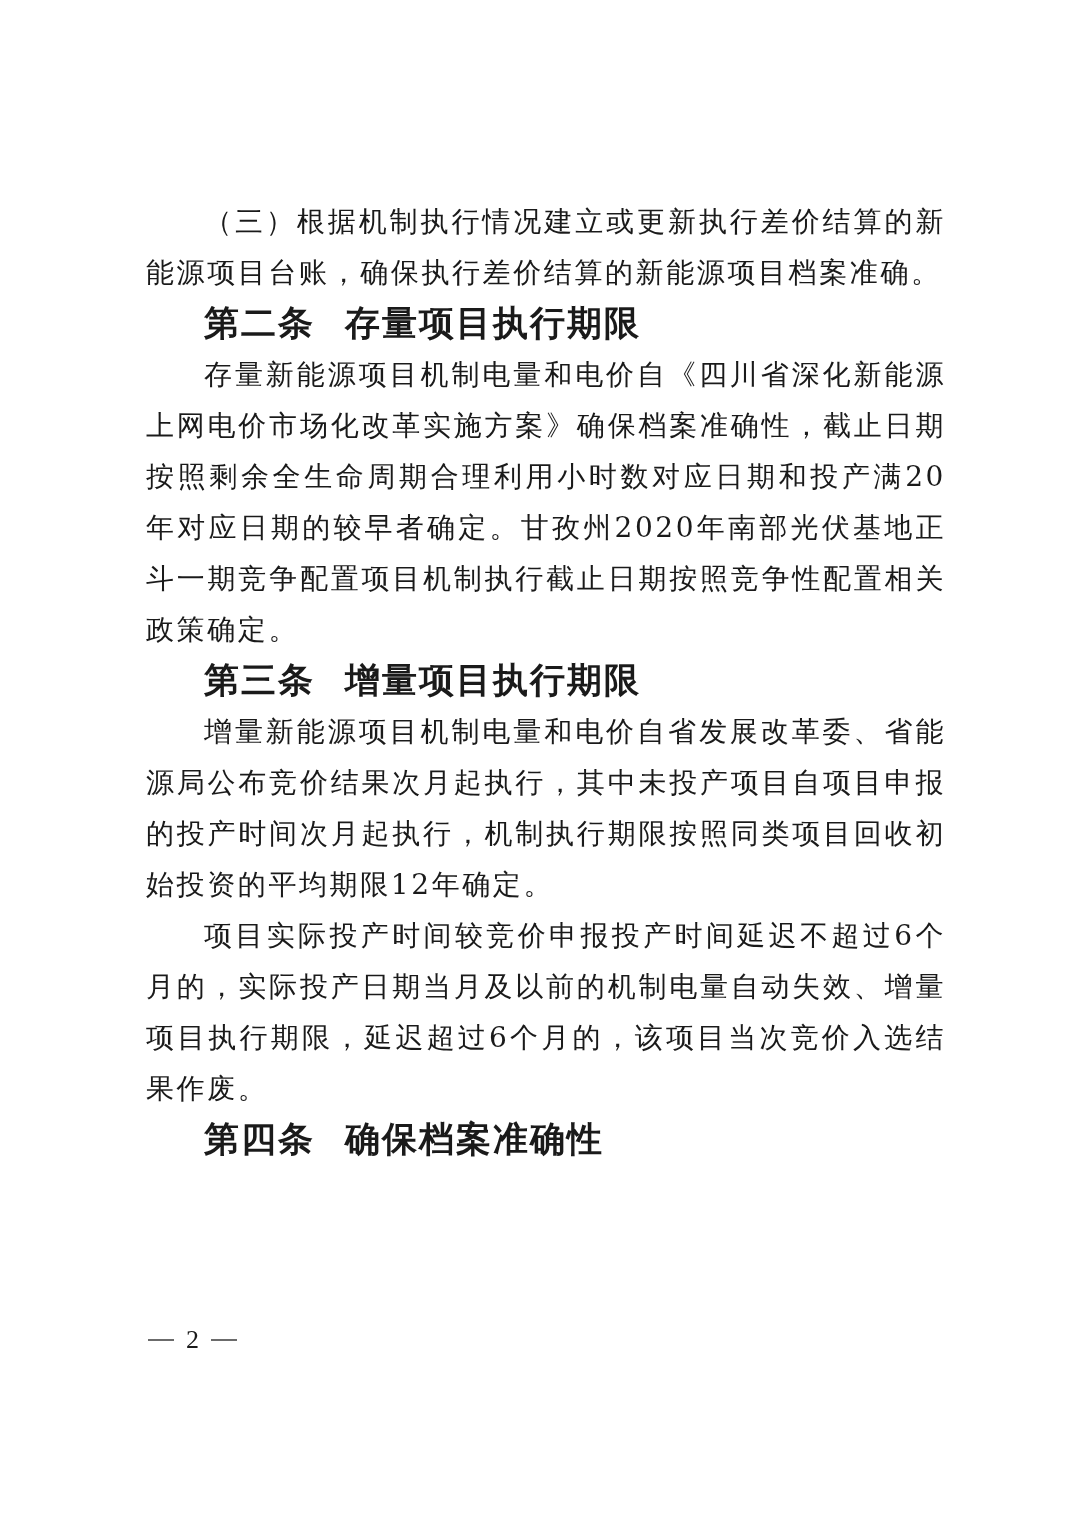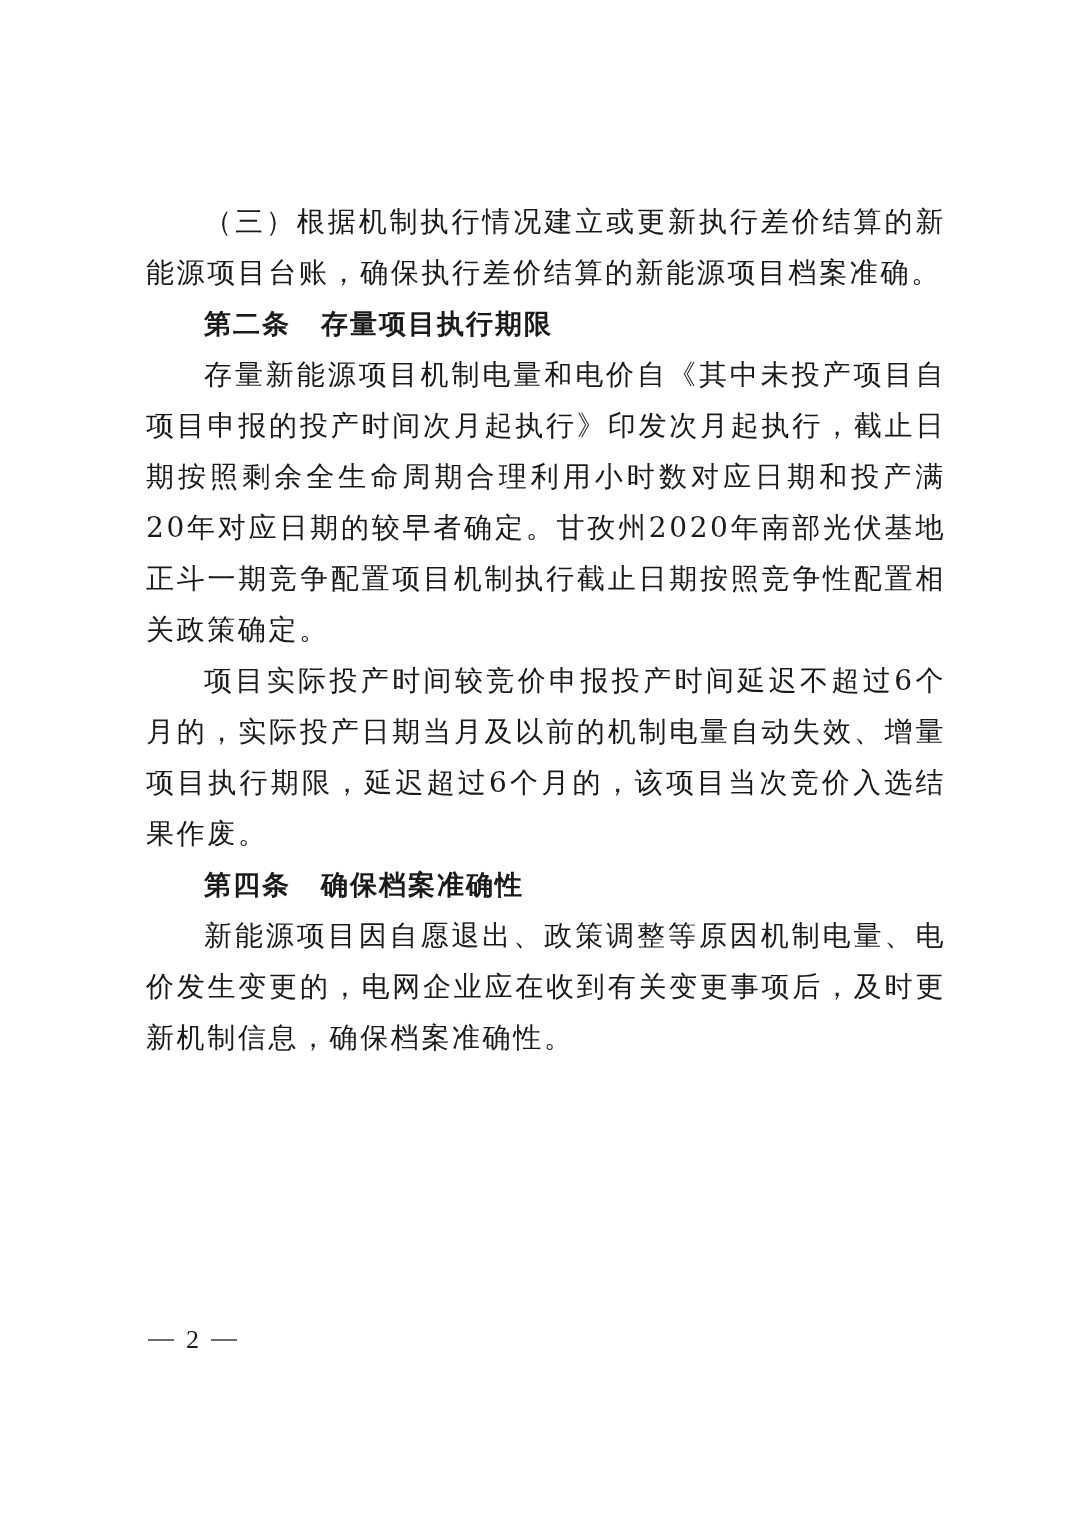--- a/index.html
+++ b/index.html
@@ -33,21 +33,21 @@
       margin: 0;
       font-size: 28px;
       line-height: 51px;
       letter-spacing: 2.6px;
       text-align: justify;
       text-indent: 58px;
       font-weight: normal;
     }
     .heading {
       margin: 0;
-      font-size: 27px;
+      font-size: 35px;
       line-height: 51px;
       letter-spacing: 2px;
       text-indent: 58px;
       font-weight: bold;
       font-family: "DejaVu Sans", "Liberation Sans", sans-serif;
     }
     .heading .gap {
       display: inline-block;
       width: 30px;
     }
@@ -73,29 +73,30 @@
 </head>
 <body>
 
 <div class="page">
   <div class="content">
 
     <p class="para">（三）根据机制执行情况建立或更新执行差价结算的新能源项目台账，确保执行差价结算的新能源项目档案准确。</p>
 
     <p class="heading"><span>第二条</span><span class="gap"></span><span>存量项目执行期限</span></p>
 
-    <p class="para">存量新能源项目机制电量和电价自《其中未投产项目自项目申报的投产时间次月起执行》印发次月起执行，截止日期按照剩余全生命周期合理利用小时数对应日期和投产满20年对应日期的较早者确定。甘孜州2020年南部光伏基地正斗一期竞争配置项目机制执行截止日期按照竞争性配置相关政策确定。</p>
+    <p class="para">存量新能源项目机制电量和电价自《四川省深化新能源上网电价市场化改革实施方案》确保档案准确性，截止日期按照剩余全生命周期合理利用小时数对应日期和投产满20年对应日期的较早者确定。甘孜州2020年南部光伏基地正斗一期竞争配置项目机制执行截止日期按照竞争性配置相关政策确定。</p>
 
+    <p class="heading"><span>第三条</span><span class="gap"></span><span>增量项目执行期限</span></p>
 
+    <p class="para">增量新能源项目机制电量和电价自省发展改革委、省能源局公布竞价结果次月起执行，其中未投产项目自项目申报的投产时间次月起执行，机制执行期限按照同类项目回收初始投资的平均期限12年确定。</p>
 
     <p class="para">项目实际投产时间较竞价申报投产时间延迟不超过6个月的，实际投产日期当月及以前的机制电量自动失效、增量项目执行期限，延迟超过6个月的，该项目当次竞价入选结果作废。</p>
 
     <p class="heading"><span>第四条</span><span class="gap"></span><span>确保档案准确性</span></p>
 
-    <p class="para">新能源项目因自愿退出、政策调整等原因机制电量、电价发生变更的，电网企业应在收到有关变更事项后，及时更新机制信息，确保档案准确性。</p>
 
   </div>
 
   <div class="page-number">
     <span class="dash"></span>
     <span>2</span>
     <span class="dash"></span>
   </div>
 </div>
 

